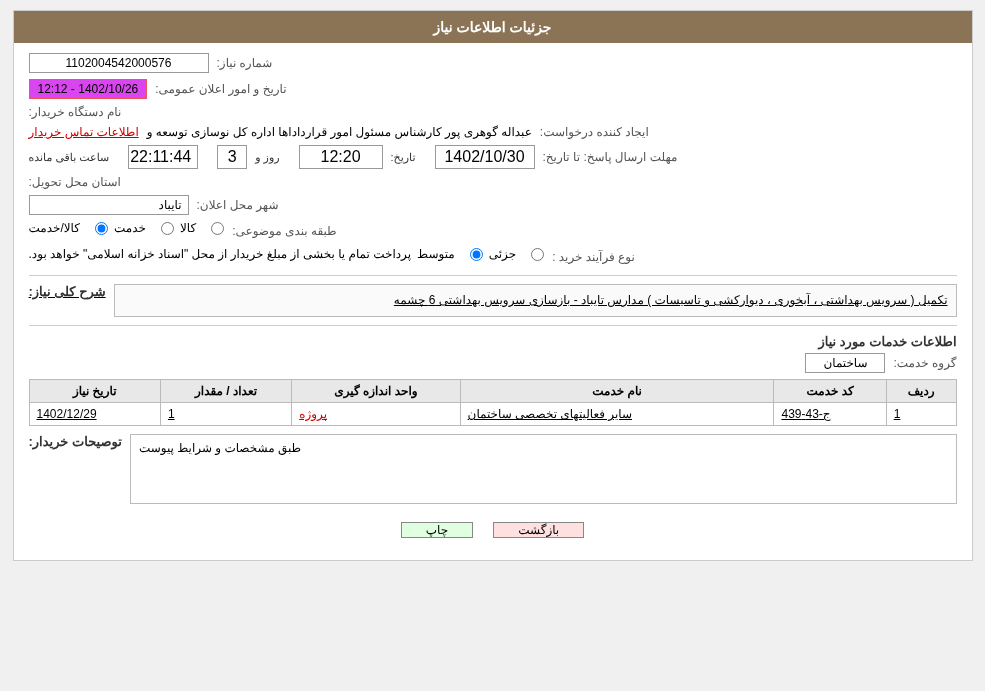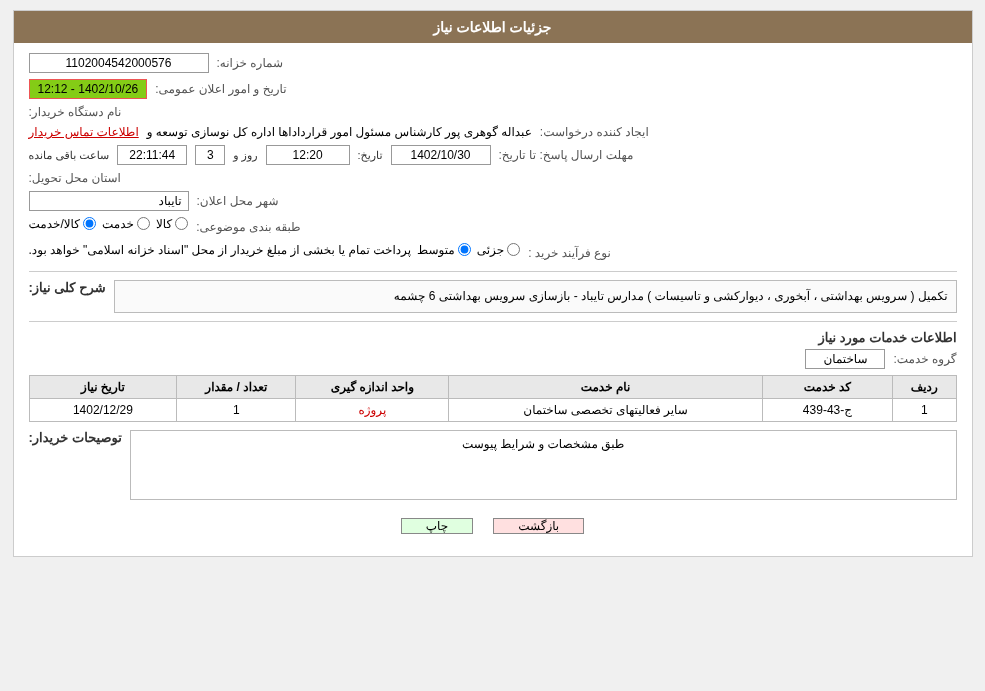--- a/index.html
+++ b/index.html
@@ -59,53 +59,55 @@
       border: 1px solid #999;
       padding: 2px 6px;
       background: #fff;
       font-size: 12px;
       width: 180px;
       text-align: center;
     }
     .date-box {
       border: 1px solid #e55;
       padding: 2px 8px;
-      background: #84cc16;
+      background: #d946ef;
       font-size: 12px;
       color: #000;
     }
     .mohlat-box {
       border: 1px solid #999;
       padding: 2px 6px;
       background: #fff;
-      font-size: 12px;
-      text-align: center;
+      font-size: 16px;
+      text-align: center;
+      margin-left: 11px;
     }
     .small-label {
       font-size: 11px;
       color: #333;
     }
     .radio-row {
       display: flex;
       align-items: center;
       gap: 6px;
       margin-bottom: 6px;
     }
     .radio-item {
       display: flex;
-      align-items: flex-start;
-      gap: 3px;
+      align-items: center;
+      gap: 15px;
       font-size: 12px;
     }
     .section-separator {
       border-top: 1px solid #ccc;
       margin: 8px 0;
     }
     .sharh-section {
       margin-bottom: 8px;
+      text-decoration: underline;
     }
     .sharh-title {
       font-size: 13px;
       font-weight: bold;
       color: #333;
       margin-bottom: 4px;
     }
     .sharh-box {
       border: 1px solid #bbb;
       padding: 6px 8px;
@@ -151,37 +153,38 @@
     }
     table.service-table th {
       background: #e8e8e8;
       border: 1px solid #bbb;
       padding: 4px 6px;
       text-align: center;
       font-weight: bold;
     }
     table.service-table td {
       border: 1px solid #bbb;
-      padding: 4px 16px;
-      text-align: center;
+      padding: 4px 7px;
+      text-align: left;
+      text-decoration: underline;
     }
     .odd-row { background: #fff; }
     .tosif-label {
       font-size: 13px;
       font-weight: bold;
       color: #333;
       margin-bottom: 4px;
     }
     .tosif-box {
       border: 1px solid #bbb;
       padding: 6px 8px;
       min-height: 70px;
       background: #fff;
       font-size: 12px;
-      text-align: center;
+      text-align: left;
       direction: rtl;
     }
     .footer-buttons {
       display: flex;
       justify-content: center;
       gap: 20px;
       padding: 10px 0 12px 0;
     }
     .btn {
       padding: 0 24px;
@@ -209,21 +212,21 @@
     .full-row .label { min-width: 80px; }
   </style>
 </head>
 <body>
 
 <div class="main-container">
   <div class="header-bar">جزئیات اطلاعات نیاز</div>
   <div class="content">
 
     <div class="full-row">
-      <span class="label">شماره خزانه:</span>
+      <span class="label">شماره نیاز:</span>
       <div class="shomara-box">1102004542000576</div>
     </div>
 
     <div class="full-row">
       <span class="label">تاریخ و امور اعلان عمومی:</span>
       <div class="date-box">1402/10/26 - 12:12</div>
     </div>
 
     <div class="full-row">
       <span class="label">نام دستگاه خریدار:</span>

